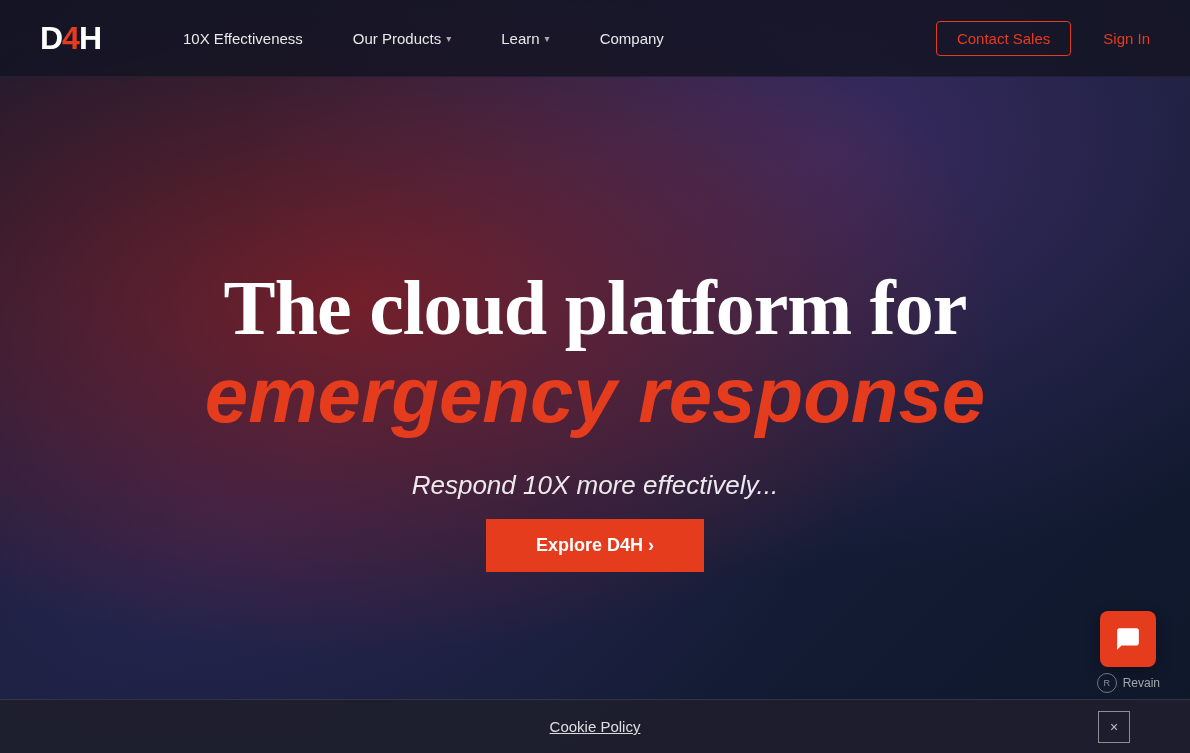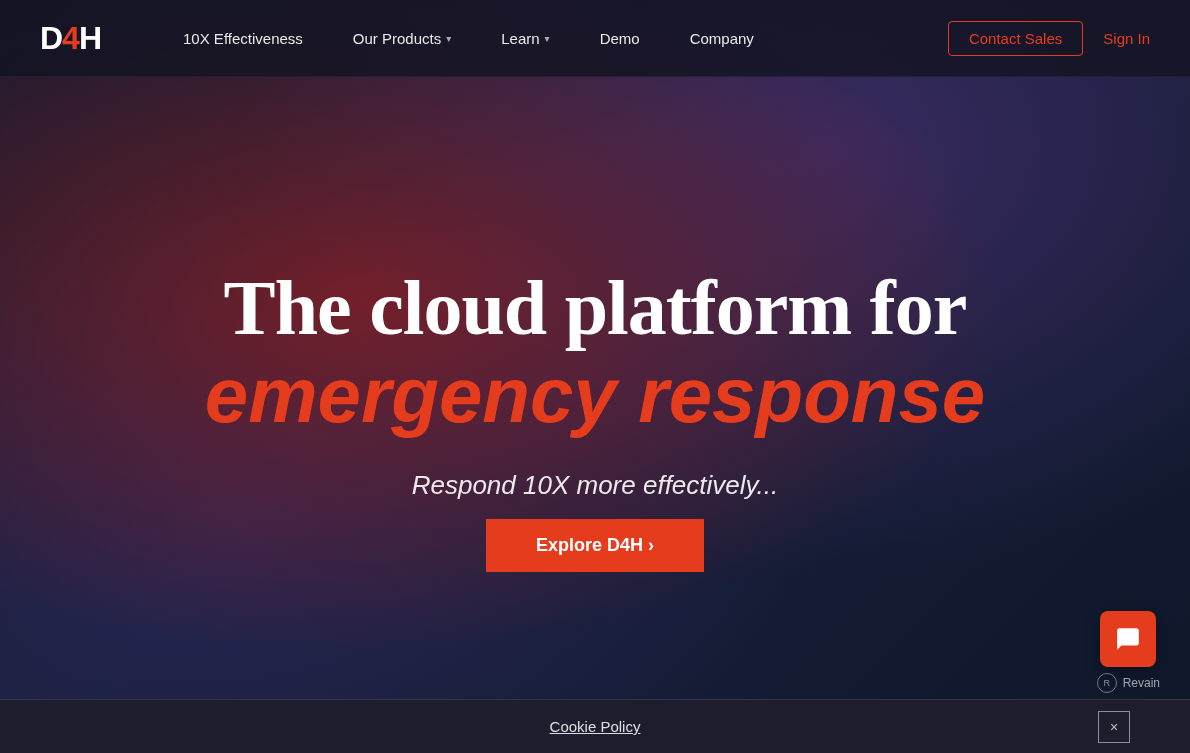--- a/index.html
+++ b/index.html
@@ -74,21 +74,21 @@
     }
 
     .nav-item .chevron {
       font-size: 10px;
       opacity: 0.7;
     }
 
     .nav-right {
       display: flex;
       align-items: center;
-      gap: 20px;
+      gap: 32px;
     }
 
     .btn-contact {
       border: 1.5px solid #e63c1e;
       color: #e63c1e;
       background: transparent;
       padding: 8px 20px;
       border-radius: 4px;
       font-size: 15px;
       font-weight: 500;
@@ -282,23 +282,20 @@
     </a>
     <a class="nav-item" href="#">
       <span>Our Products</span>
       <span class="chevron">▾</span>
     </a>
     <a class="nav-item" href="#">
       <span>Learn</span>
       <span class="chevron">▾</span>
     </a>
     <a class="nav-item" href="#">
-      <span>Demo</span>
-    </a>
-    <a class="nav-item" href="#">
       <span>Company</span>
     </a>
   </div>
 
   <div class="nav-right">
     <button class="btn-contact">Contact Sales</button>
     <button class="btn-signin">Sign In</button>
   </div>
 </nav>
 

